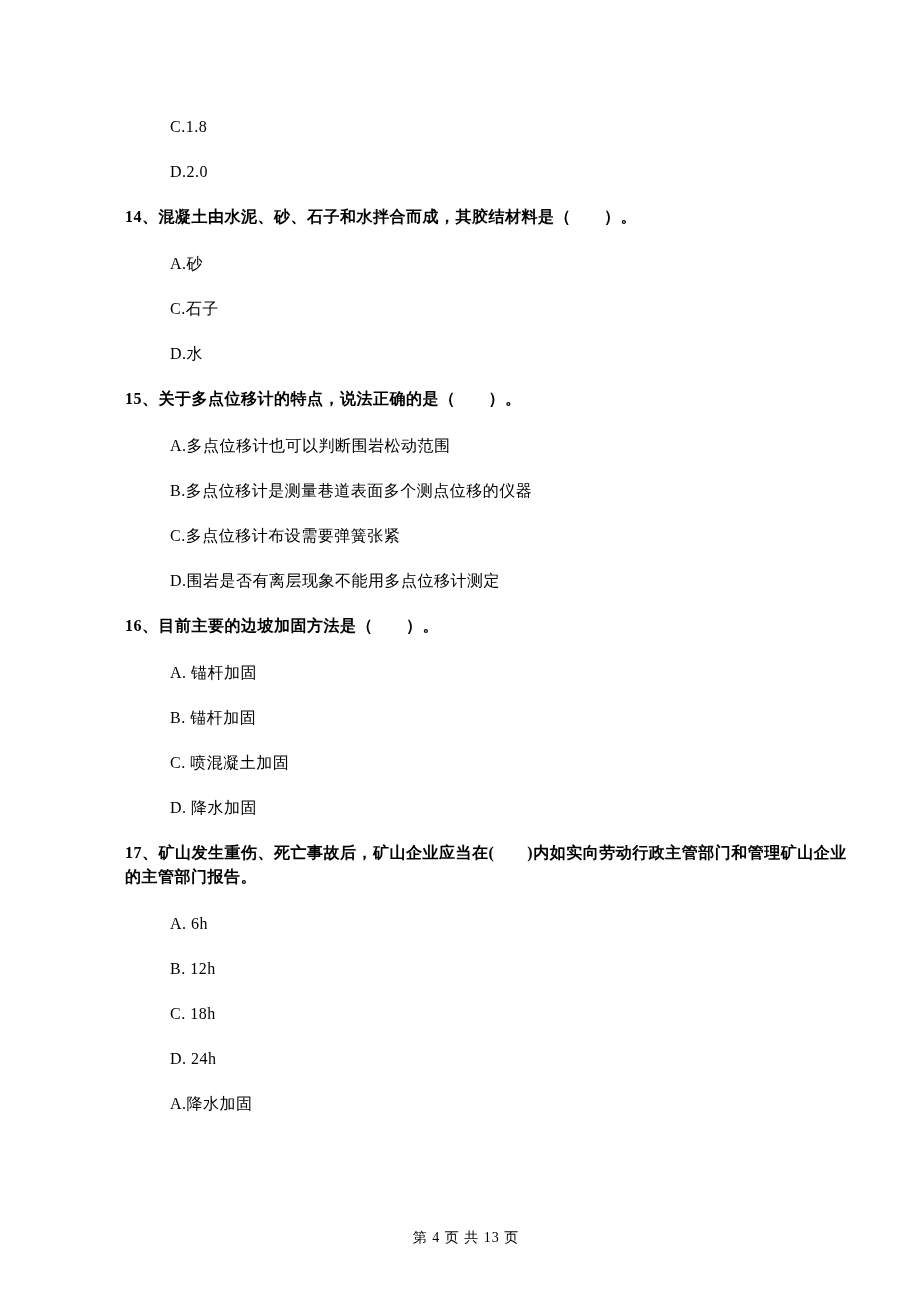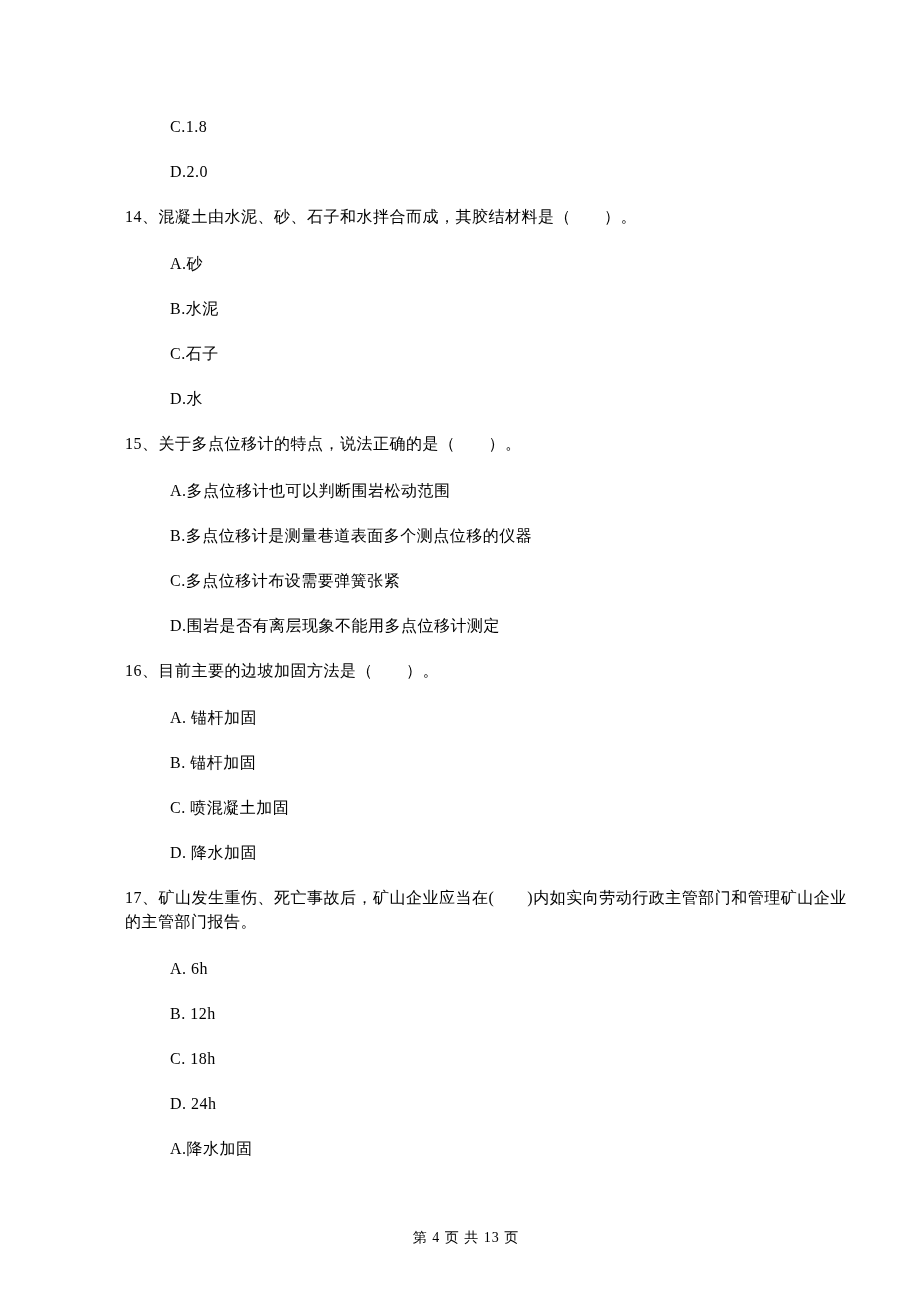--- a/index.html
+++ b/index.html
@@ -22,20 +22,21 @@
     }
     .option {
       margin-left: 45px;
       margin-bottom: 21px;
       letter-spacing: 0.5px;
     }
     .question {
       margin-bottom: 23px;
       margin-top: 0;
       letter-spacing: 0.5px;
+      font-weight: bold;
     }
     .footer {
       position: absolute;
       bottom: 54px;
       left: 12px;
       right: 0;
       text-align: center;
       font-size: 14px;
       letter-spacing: 1px;
     }
@@ -43,21 +44,20 @@
 </head>
 <body>
 
 <div class="content">
 
   <div class="option">C.1.8</div>
   <div class="option">D.2.0</div>
 
   <div class="question">14、混凝土由水泥、砂、石子和水拌合而成，其胶结材料是（　　）。</div>
   <div class="option">A.砂</div>
-  <div class="option">B.水泥</div>
   <div class="option">C.石子</div>
   <div class="option">D.水</div>
 
   <div class="question">15、关于多点位移计的特点，说法正确的是（　　）。</div>
   <div class="option">A.多点位移计也可以判断围岩松动范围</div>
   <div class="option">B.多点位移计是测量巷道表面多个测点位移的仪器</div>
   <div class="option">C.多点位移计布设需要弹簧张紧</div>
   <div class="option">D.围岩是否有离层现象不能用多点位移计测定</div>
 
   <div class="question">16、目前主要的边坡加固方法是（　　）。</div>

